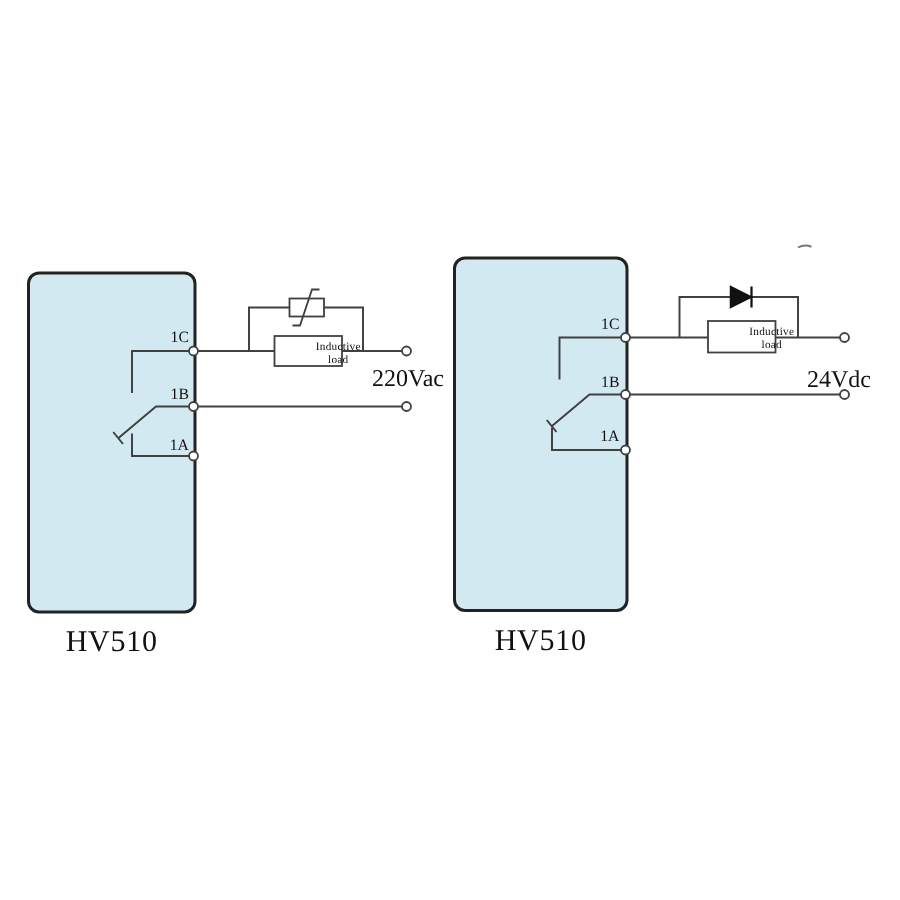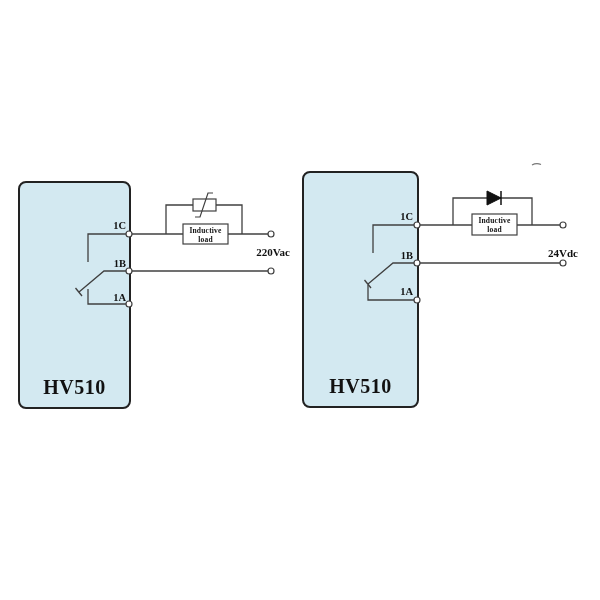--- a/index.html
+++ b/index.html
@@ -7,45 +7,47 @@
     position:relative;
     width:600px;height:600px;
     background:#ffffff;
     overflow:hidden;
     font-family:"Liberation Serif", serif;
   }
   #circuit-svg{position:absolute;left:0;top:0;}
   .lbl{
     position:absolute;
     color:#111111;
-    font-weight:bold;
+    font-weight:normal;
     font-family:"Liberation Serif", serif;
     white-space:nowrap;
   }
   .device-label{
     font-size:20px;
     letter-spacing:0.5px;
     text-align:center;
     line-height:20px;
+    margin-top:41px;
   }
   .terminal-label{
     font-size:10.5px;
     text-align:right;
     line-height:10px;
   }
   .supply-label{
-    font-size:11px;
+    font-size:16px;
     text-align:right;
     line-height:11px;
   }
   .load-label{
     font-size:7.5px;
     line-height:9px;
     text-align:center;
     letter-spacing:0.2px;
+    margin-left:20px;
   }
 </style>
 </head>
 <body>
 
 <div id="screen">
 
   <svg id="circuit-svg" width="600" height="600" viewBox="0 0 600 600">
 
     <g>

